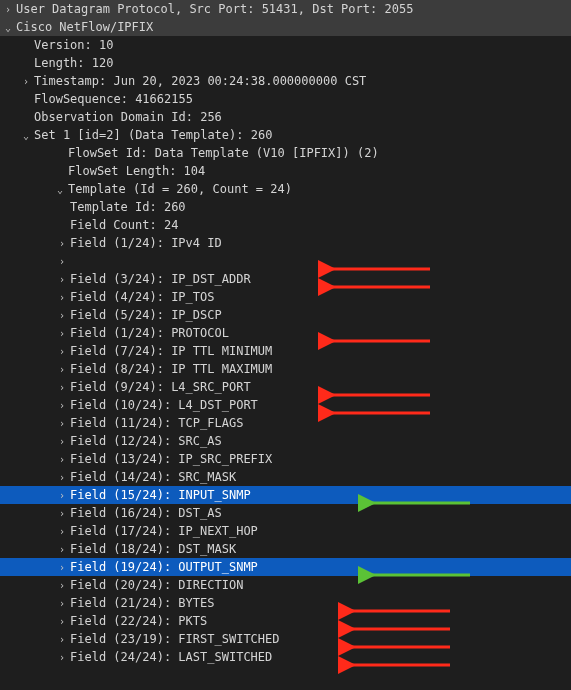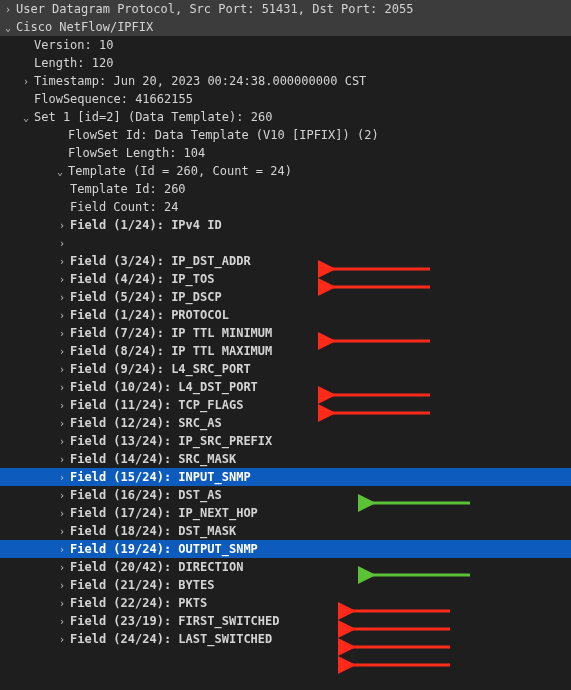--- a/index.html
+++ b/index.html
@@ -44,21 +44,21 @@
       color: #c5c5c5;
       user-select: none;
       margin-right: 2px;
     }
     .toggle.none { visibility: hidden; }
     .indent-0 { padding-left: 2px; }
     .indent-1 { padding-left: 20px; text-align: right; }
     .indent-2 { padding-left: 54px; }
     .indent-3 { padding-left: 56px; }
     .label { white-space: pre; }
-    .label.bold { font-weight: bold; }
+    .label.bold { font-weight: normal; }
     .arrow-overlay {
       position: absolute;
       left: 0;
       top: 0;
       width: 571px;
       height: 690px;
       pointer-events: none;
     }
   </style>
 </head>
@@ -83,20 +83,24 @@
     </div>
     <div class="tree-row indent-1">
       <span class="toggle">›</span>
       <span class="label">Timestamp: Jun 20, 2023 00:24:38.000000000 CST</span>
     </div>
     <div class="tree-row indent-1">
       <span class="toggle none">›</span>
       <span class="label">FlowSequence: 41662155</span>
     </div>
     <div class="tree-row indent-1">
+      <span class="toggle none">›</span>
+      <span class="label">Observation Domain Id: 256</span>
+    </div>
+    <div class="tree-row indent-1">
       <span class="toggle">⌄</span>
       <span class="label">Set 1 [id=2] (Data Template): 260</span>
     </div>
     <div class="tree-row indent-2">
       <span class="toggle none">›</span>
       <span class="label">FlowSet Id: Data Template (V10 [IPFIX]) (2)</span>
     </div>
     <div class="tree-row indent-2">
       <span class="toggle none">›</span>
       <span class="label">FlowSet Length: 104</span>
@@ -183,21 +187,21 @@
     <div class="tree-row indent-3">
       <span class="toggle">›</span>
       <span class="label bold">Field (18/24): DST_MASK</span>
     </div>
     <div class="tree-row indent-3 highl">
       <span class="toggle">›</span>
       <span class="label bold">Field (19/24): OUTPUT_SNMP</span>
     </div>
     <div class="tree-row indent-3">
       <span class="toggle">›</span>
-      <span class="label bold">Field (20/42): DIRECTION</span>
+      <span class="label bold">Field (20/24): DIRECTION</span>
     </div>
     <div class="tree-row indent-3">
       <span class="toggle">›</span>
       <span class="label bold">Field (21/24): BYTES</span>
     </div>
     <div class="tree-row indent-3">
       <span class="toggle">›</span>
       <span class="label bold">Field (22/24): PKTS</span>
     </div>
     <div class="tree-row indent-3">

